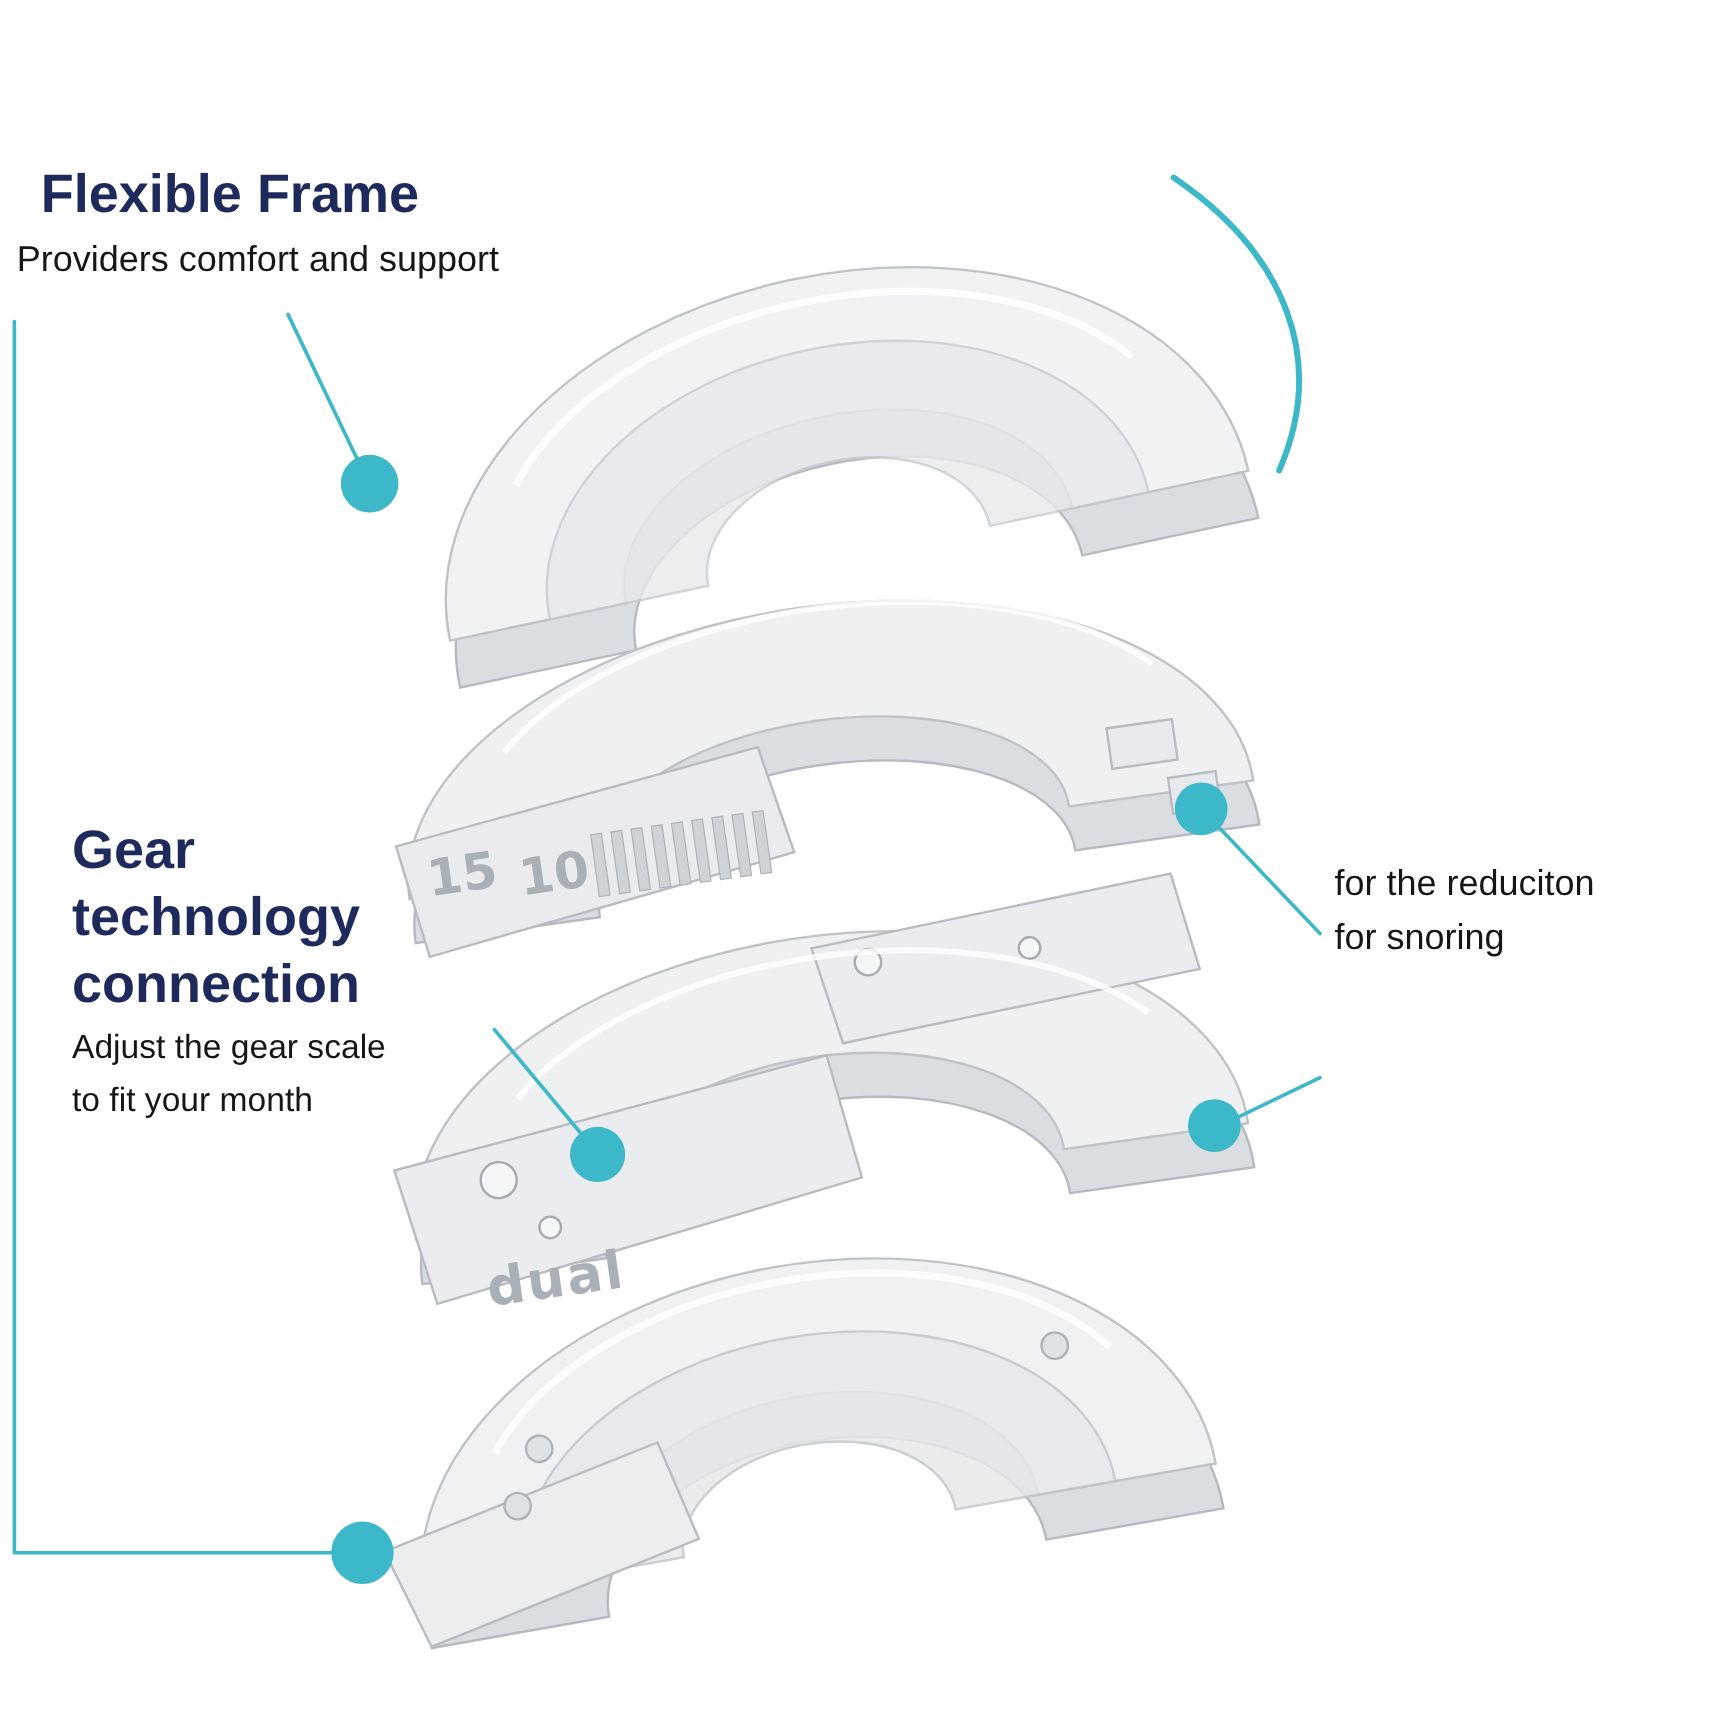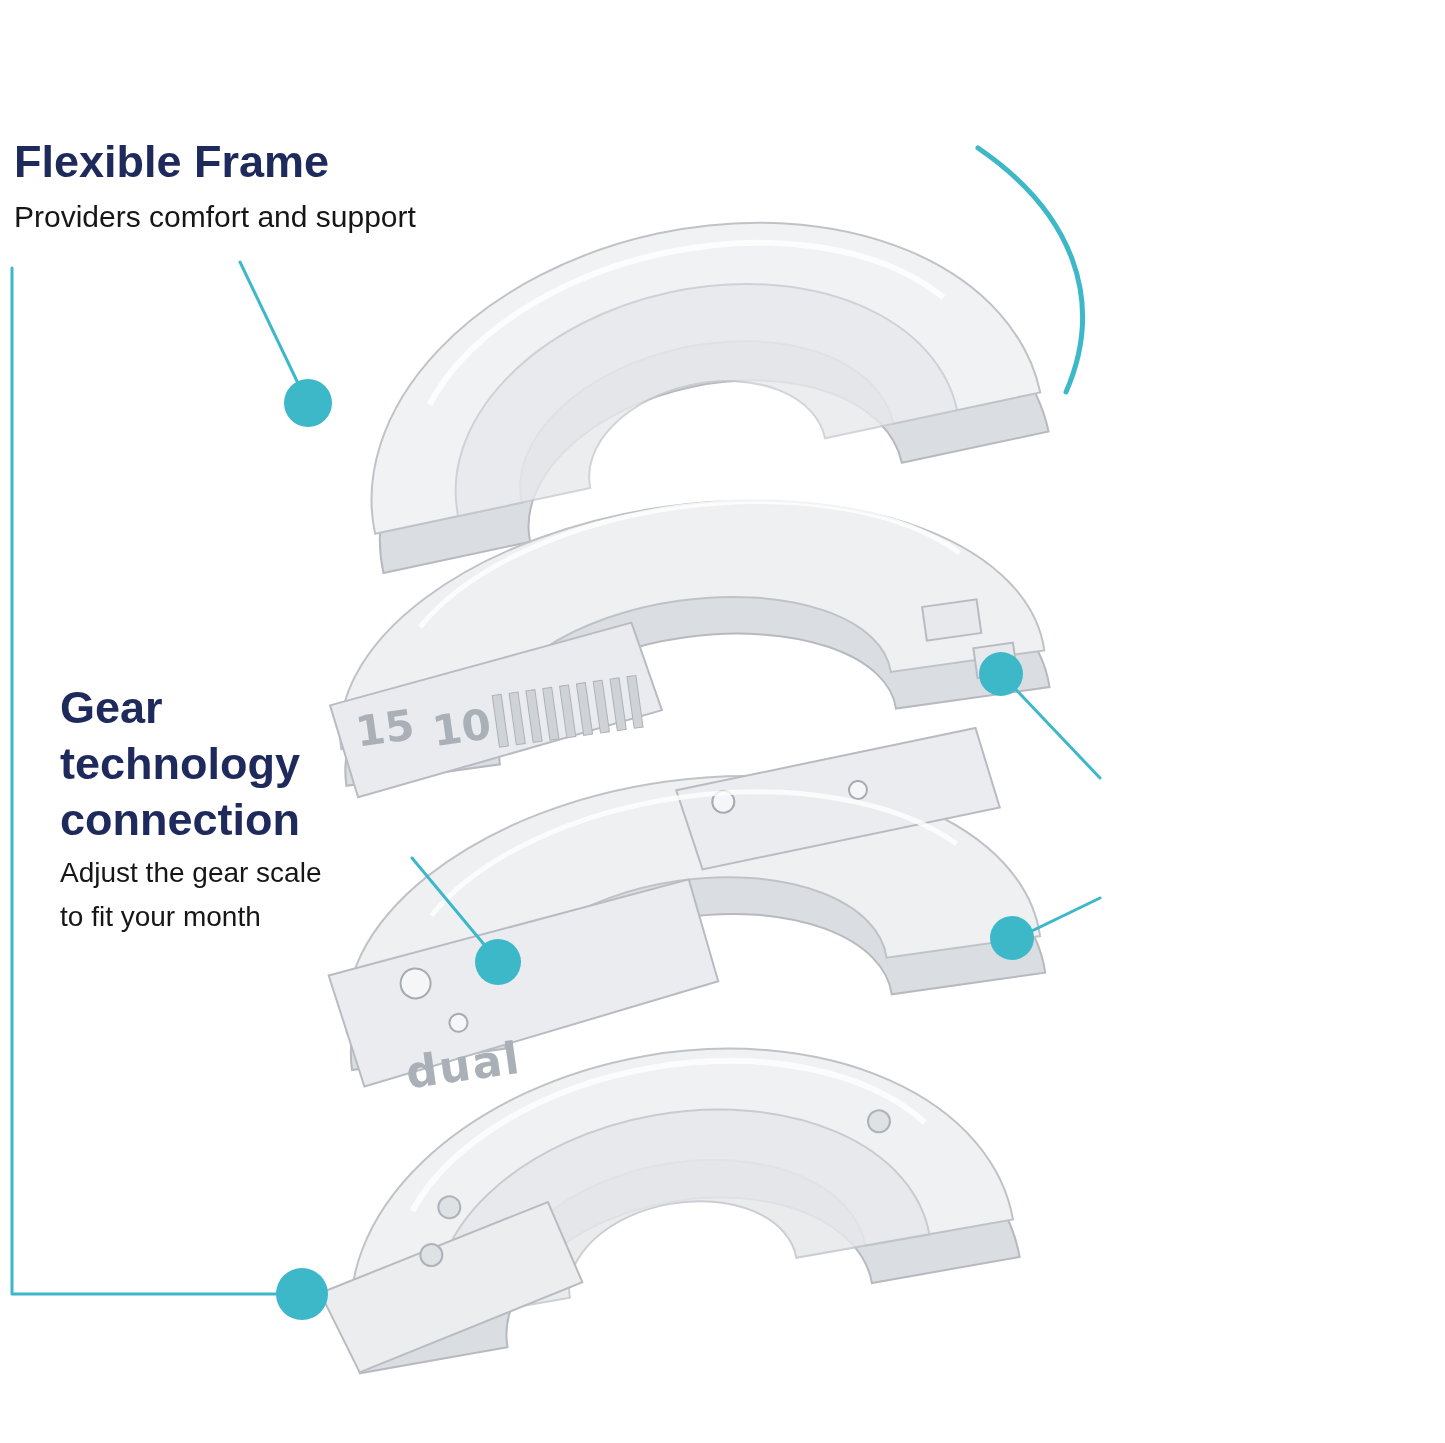--- a/index.html
+++ b/index.html
@@ -12,21 +12,21 @@
   .overlay{position:absolute;left:0;top:0;z-index:2;pointer-events:none;}
   .callout{position:absolute;z-index:3;}
   .heading{color:#1f2a5c;font-weight:600;letter-spacing:0;}
   .subtext{color:#161616;font-weight:400;}
 
   .co-contours{top:4px;right:16px;text-align:center;}
   .co-contours .heading{font-size:48px;line-height:1.15;}
   .co-contours .subtext{font-size:30px;margin-top:4px;}
 
   .co-flex{left:14px;top:136px;}
-  .co-flex .heading{font-size:45px;line-height:1.15;}
+  .co-flex .heading{font-size:45px;line-height:1.15;margin-left:20px;}
   .co-flex .subtext{font-size:30px;margin-top:12px;}
 
   .co-gear{left:60px;top:680px;}
   .co-gear .heading{font-size:45px;line-height:1.24;}
   .co-gear .subtext{font-size:28px;line-height:1.55;margin-top:4px;}
 
   .co-micro{left:1112px;top:688px;}
   .co-micro .heading{font-size:45px;line-height:1.24;}
   .co-micro .subtext{font-size:30px;line-height:1.5;margin-top:26px;}
 
@@ -126,16 +126,18 @@
       <div>connection</div>
     </div>
     <div class="subtext">
       <div>Adjust the gear scale</div>
       <div>to fit your month</div>
     </div>
   </div>
 
   <div class="callout co-micro">
     <div class="subtext">
+      <div>for the reduciton</div>
+      <div>for snoring</div>
     </div>
   </div>
 
 </div>
 
 </body></html>

